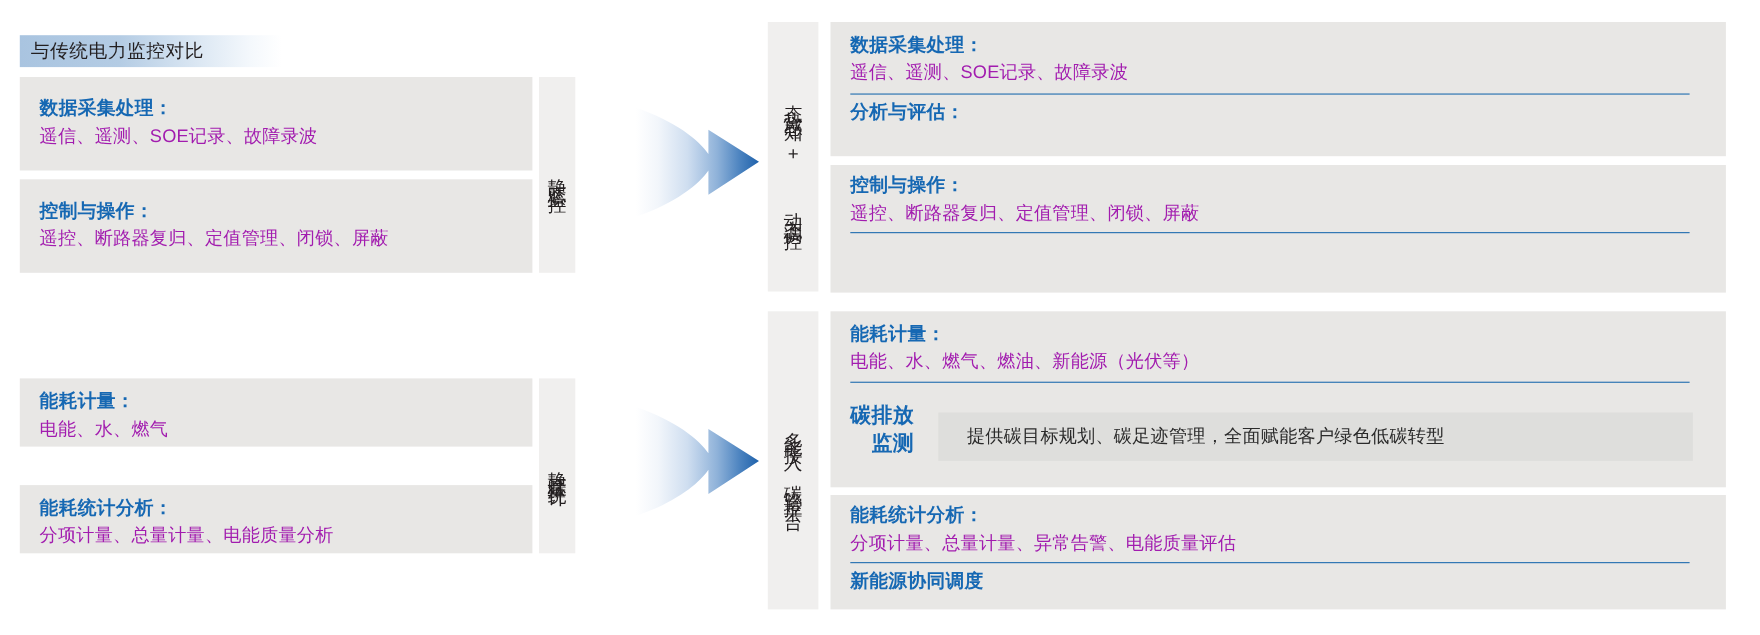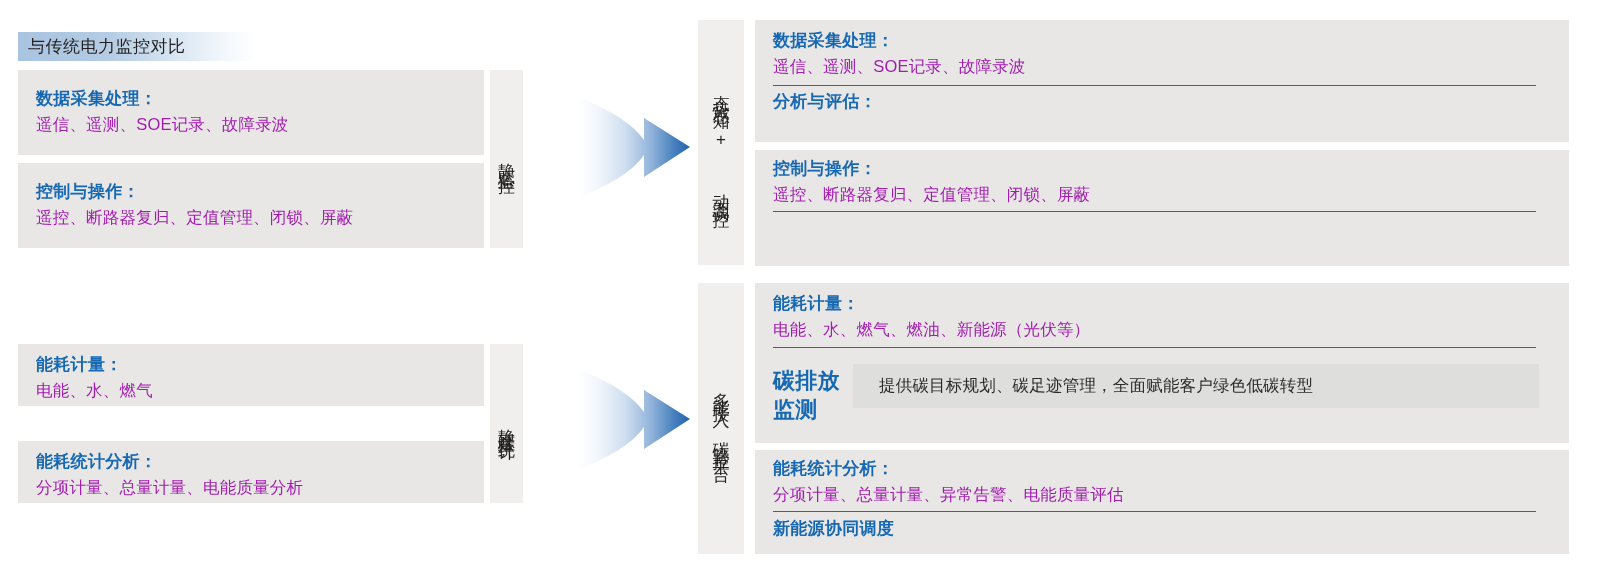--- a/index.html
+++ b/index.html
@@ -108,26 +108,27 @@
     align-items: center;
     box-sizing: border-box;
     padding-left: 26px;
     font-size: 16.5px;
     color: #2b2b2b;
     letter-spacing: 0.2px;
     white-space: nowrap;
   }
   .callout-label {
     position: absolute;
-    font-size: 22px;
+    font-size: 19px;
     font-weight: bold;
     color: #1668b3;
     line-height: 1.3;
     letter-spacing: 0.3px;
     white-space: nowrap;
+    text-align: right;
   }
 </style>
 </head>
 <body>
 
 <div id="stage">
 
   <div class="badge" style="left:18px; top:32px;">与传统电力监控对比</div>
 
   <div class="card" style="left:18px; top:70px; width:466px; height:85px;">
@@ -227,21 +228,21 @@
       <div class="blk-title">能耗计量：</div>
       <div class="blk-body">电能、水、燃气、燃油、新能源（光伏等）</div>
     </div>
     <div class="divider" style="left:18px; width:763px; top:64px;"></div>
 
     <div class="callout-label" style="left:18px; top:84px;">
       <span>碳排放</span><br>
       <span>监测</span>
     </div>
 
-    <div class="callout" style="left:98px; top:81px; width:686px; height:44px;">提供碳目标规划、碳足迹管理，全面赋能客户绿色低碳转型</div>
+    <div class="callout" style="left:98px; top:92px; width:686px; height:44px;">提供碳目标规划、碳足迹管理，全面赋能客户绿色低碳转型</div>
   </div>
 
   <div class="card" style="left:755px; top:450px; width:814px; height:104px;">
     <div class="blk" style="top:8px;">
       <div class="blk-title">能耗统计分析：</div>
       <div class="blk-body">分项计量、总量计量、异常告警、电能质量评估</div>
     </div>
     <div class="divider" style="left:18px; width:763px; top:61px;"></div>
     <div class="blk" style="top:68px;">
       <div class="blk-title">新能源协同调度</div>

